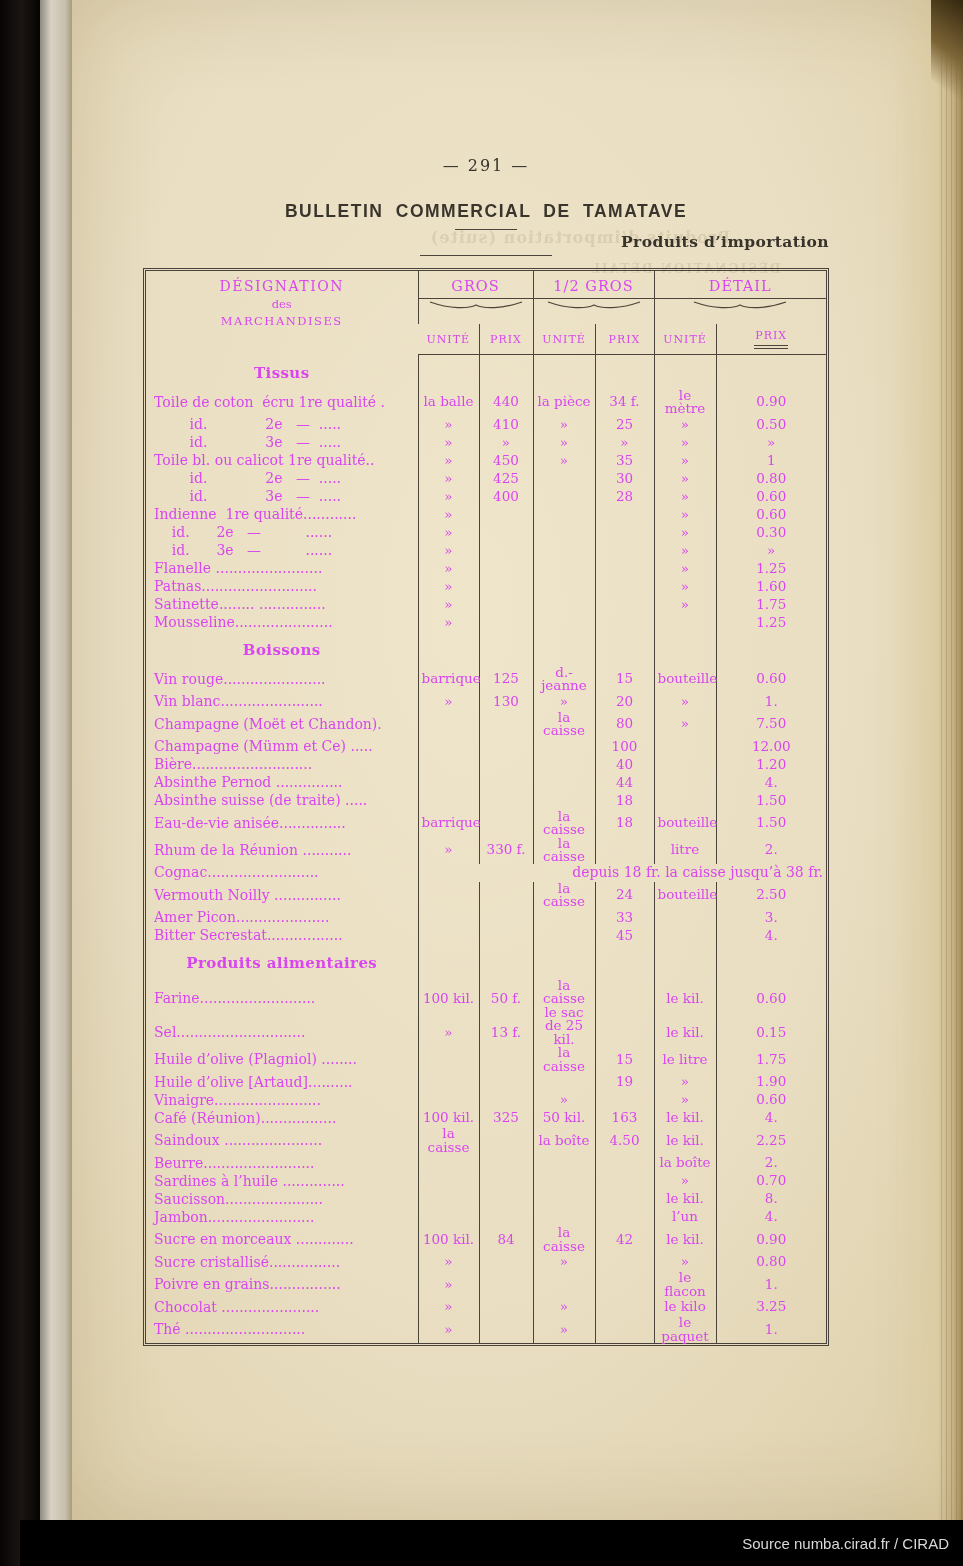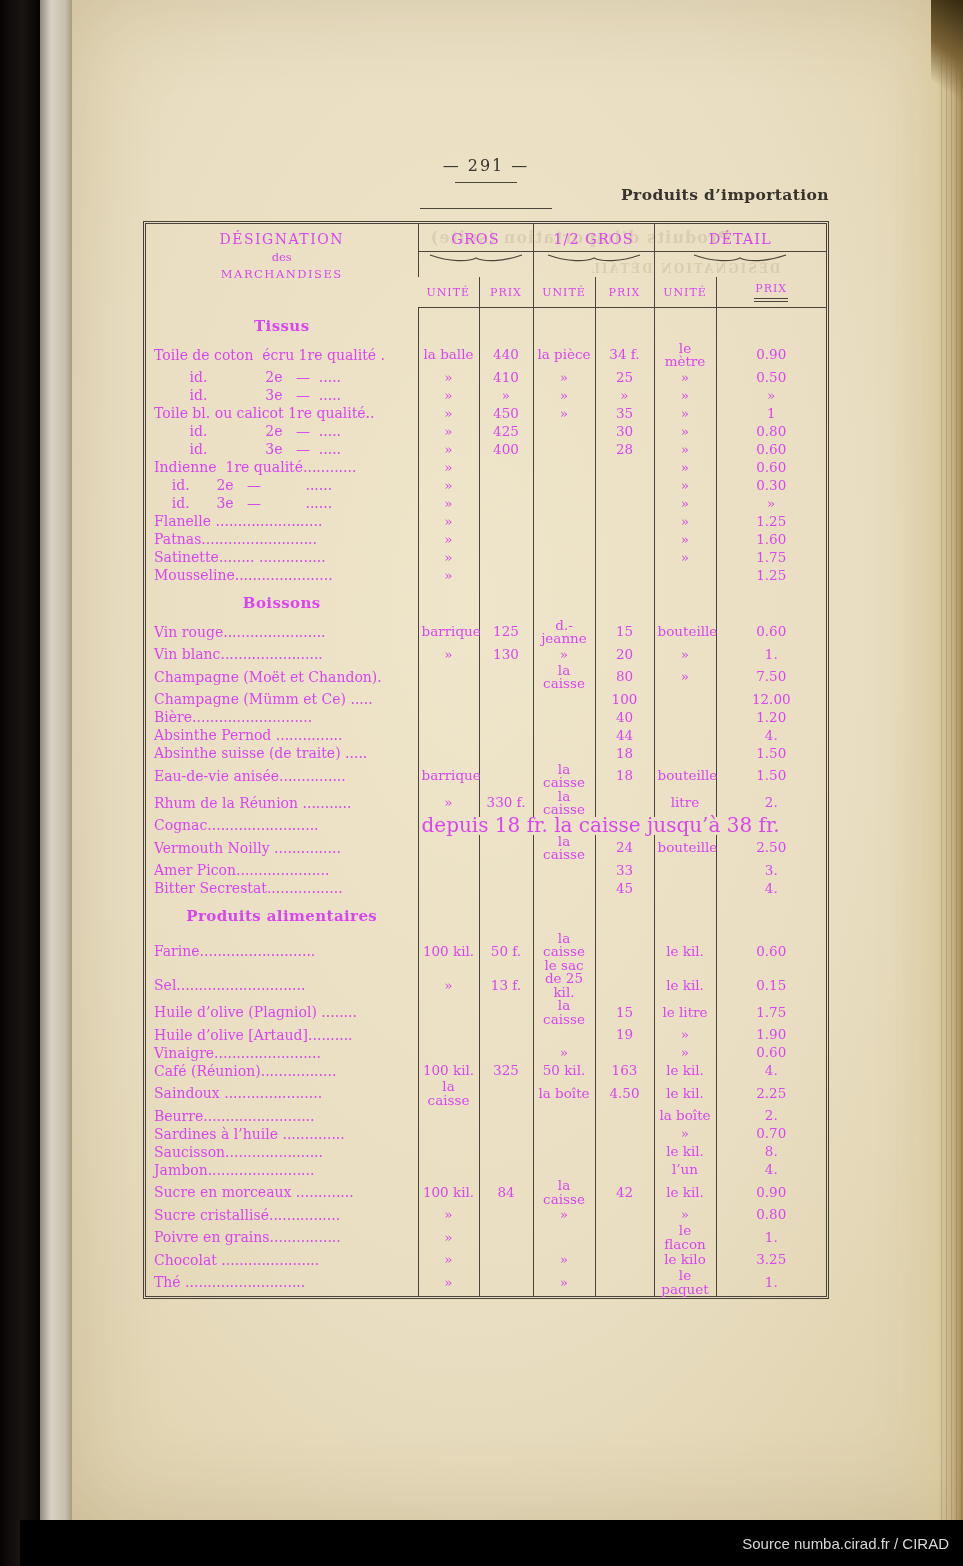--- a/index.html
+++ b/index.html
@@ -62,36 +62,37 @@
   .sub-row th { height:30px; font-size:11px; letter-spacing:1px;
     border-bottom:1.5px solid #4b443a; vertical-align:middle; }
   .sub-row th:last-child .dbl { display:block; width:34px; margin:3px auto 0; height:2px;
     border-top:1px solid #4b443a; border-bottom:1px solid #4b443a; }
 
   tbody td { height:18px; line-height:17px; padding:0 3px; vertical-align:middle; }
   td.designation { white-space:pre; text-align:left; padding-left:8px; font-size:14px; overflow:hidden; }
   td.cell { text-align:center; white-space:pre-line; font-size:13.5px; line-height:13.5px; }
   tr.section-row td.designation { text-align:center; font-weight:bold; font-size:15px;
     padding:10px 0 6px; letter-spacing:.4px; white-space:normal; }
-  td.span-cell { text-align:left; font-size:20px; }
+  td.span-cell { text-align:right; font-size:14px; }
 </style>
 </head>
 <body>
 
 <div class="spine"></div>
 <div class="edge-strip"></div>
 <div class="paper"></div>
 <div class="stack-lines"></div>
 <div class="corner-shadow"></div>
 
 <div class="ghost ghost1">Produits d’importation (suite)</div>
 <div class="ghost ghost2">DÉSIGNATION   DÉTAIL</div>
 
 <div class="content">
   <div class="page-number">— 291 —</div>
+  <div class="title">BULLETIN COMMERCIAL DE TAMATAVE</div>
   <div class="rule-s"></div>
   <div class="subheading">Produits d’importation</div>
   <div class="rule-m"></div>
 
   <div class="table-wrap">
     <table>
       <colgroup>
         <col style="width:272px">
           <col style="width:61px">
           <col style="width:54px">

